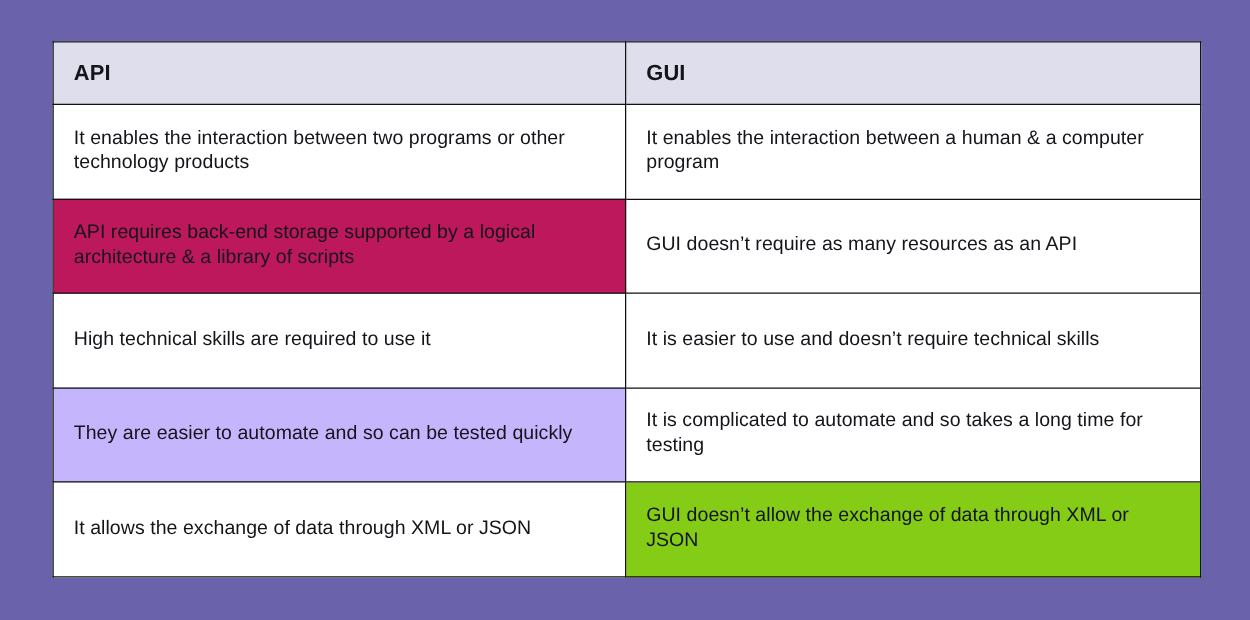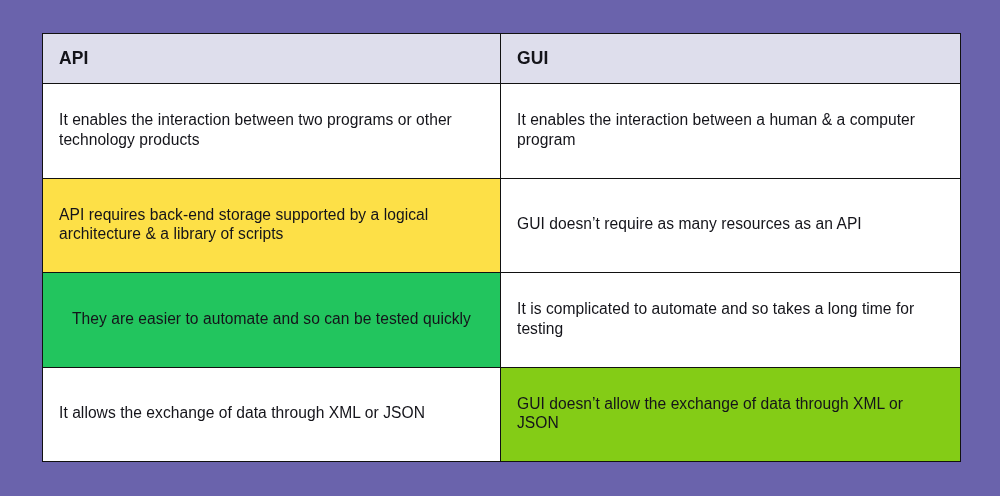--- a/index.html
+++ b/index.html
@@ -88,25 +88,29 @@
           <th style="background: rgb(222, 222, 236); color: rgb(20, 20, 26); border-color: rgb(17, 17, 17);">API</th>
           <th style="background: rgb(222, 222, 236); color: rgb(20, 20, 26); border-color: rgb(17, 17, 17);">GUI</th>
         </tr>
       </thead>
       <tbody>
         <tr>
           <td style="background: rgb(255, 255, 255); color: rgb(20, 20, 26); border-color: rgb(17, 17, 17);">It enables the interaction between two programs or other technology products</td>
           <td style="background: rgb(255, 255, 255); color: rgb(20, 20, 26); border-color: rgb(17, 17, 17);">It enables the interaction between a human &amp; a computer program</td>
         </tr>
         <tr>
-          <td style="background: #fde047; color: rgb(20, 20, 26); border-color: rgb(17, 17, 17); margin-left: 36px;">API requires back-end storage supported by a logical architecture &amp; a library of scripts</td>
+          <td style="background: #be185d; color: rgb(20, 20, 26); border-color: rgb(17, 17, 17); margin-left: 36px;">API requires back-end storage supported by a logical architecture &amp; a library of scripts</td>
           <td style="background: rgb(255, 255, 255); color: rgb(20, 20, 26); border-color: rgb(17, 17, 17);">GUI doesn’t require as many resources as an API</td>
         </tr>
         <tr>
-          <td style="background: #22c55e; color: rgb(20, 20, 26); border-color: rgb(17, 17, 17); text-align: center;">They are easier to automate and so can be tested quickly</td>
+          <td style="background: rgb(255, 255, 255); color: rgb(20, 20, 26); border-color: rgb(17, 17, 17);">High technical skills are required to use it</td>
+          <td style="background: rgb(255, 255, 255); color: rgb(20, 20, 26); border-color: rgb(17, 17, 17);">It is easier to use and doesn’t require technical skills</td>
+        </tr>
+        <tr>
+          <td style="background: #c4b5fd; color: rgb(20, 20, 26); border-color: rgb(17, 17, 17);">They are easier to automate and so can be tested quickly</td>
           <td style="background: rgb(255, 255, 255); color: rgb(20, 20, 26); border-color: rgb(17, 17, 17);">It is complicated to automate and so takes a long time for testing</td>
         </tr>
         <tr>
           <td style="background: rgb(255, 255, 255); color: rgb(20, 20, 26); border-color: rgb(17, 17, 17);">It allows the exchange of data through XML or JSON</td>
           <td style="background: #84cc16; color: rgb(20, 20, 26); border-color: rgb(17, 17, 17);">GUI doesn’t allow the exchange of data through XML or JSON</td>
         </tr>
       </tbody>
     </table>
   </div>
 </div>

